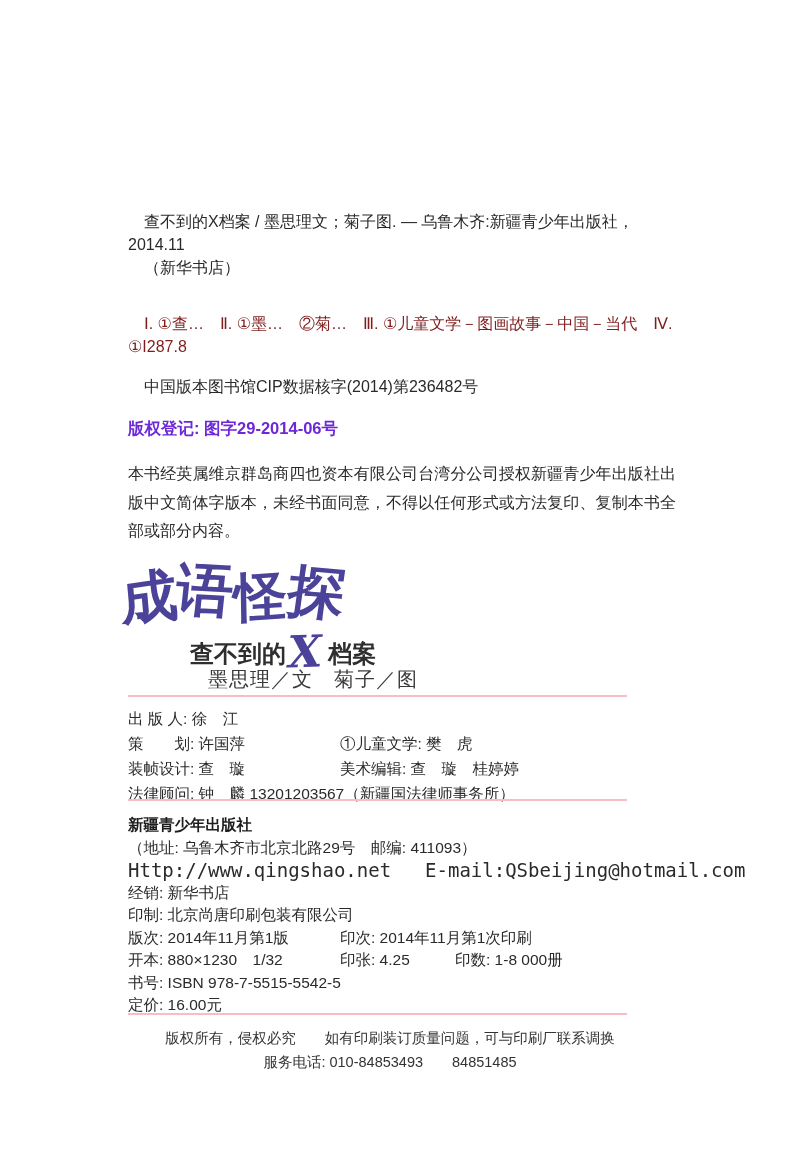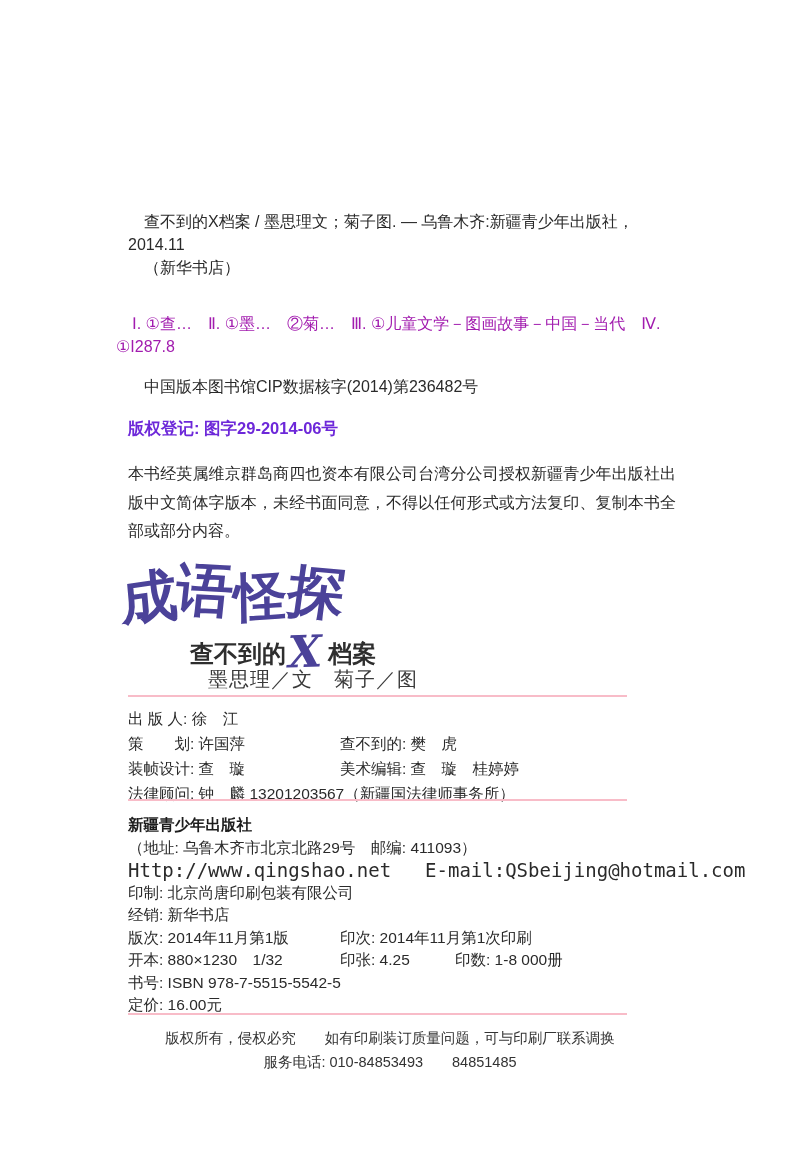--- a/index.html
+++ b/index.html
@@ -25,22 +25,22 @@
     position:absolute; left:136px; top:155px;
     font-size:20px; letter-spacing:1px; color:#1c1c1c;
   }
   .cip-block{
     position:absolute; left:128px; top:210px;
     font-size:16px; line-height:23px; color:#2a2a2a;
   }
   .cip-block .indent{padding-left:16px;}
   .nowrap{white-space:nowrap;}
   .classification{
-    position:absolute; left:116px; top:312px;
-    font-size:16px; line-height:23px; color:#a21caf;
+    position:absolute; left:128px; top:312px;
+    font-size:16px; line-height:23px; color:#7f1d1d;
   }
   .classification .indent{padding-left:16px;}
   .cip-record{
     position:absolute; left:144px; top:377px;
     font-size:16px; color:#2a2a2a;
   }
   .copyright-reg{
     position:absolute; left:128px; top:418px;
     font-size:16.5px; font-weight:bold; color:#6d28d9;
   }
@@ -135,40 +135,40 @@
   </div>
   <div class="byline">墨思理／文　菊子／图</div>
 
   <div class="rule rule1"></div>
 
   <div class="credits">
     <div class="crow">
       <span class="c-left">出 版 人: 徐　江</span>
     </div>
     <div class="crow">
-      <span class="c-left">策　　划: 许国萍</span><span>查不到的: 樊　虎</span>
+      <span class="c-left">策　　划: 许国萍</span><span>①儿童文学: 樊　虎</span>
     </div>
     <div class="crow">
       <span class="c-left">装帧设计: 查　璇</span><span>美术编辑: 查　璇　桂婷婷</span>
     </div>
     <div class="crow">
       <span>法律顾问: 钟　麟  13201203567（新疆国法律师事务所）</span>
     </div>
   </div>
 
   <div class="rule rule2"></div>
 
   <div class="colophon">
     <div class="row bold">新疆青少年出版社</div>
     <div class="row">（地址: 乌鲁木齐市北京北路29号　邮编: 411093）</div>
     <div class="row mono">
       <span>Http://www.qingshao.net</span><span class="gap"></span><span>E-mail:QSbeijing@hotmail.com</span>
     </div>
+    <div class="row">经销: 新华书店</div>
     <div class="row">印制: 北京尚唐印刷包装有限公司</div>
-    <div class="row">经销: 新华书店</div>
     <div class="row">
       <span class="col-l">版次: 2014年11月第1版</span><span>印次: 2014年11月第1次印刷</span>
     </div>
     <div class="row">
       <span class="col-l">开本: 880×1230　1/32</span><span class="col-m">印张: 4.25</span><span>印数: 1-8 000册</span>
     </div>
     <div class="row">书号: ISBN 978-7-5515-5542-5</div>
     <div class="row">定价: 16.00元</div>
   </div>
 

